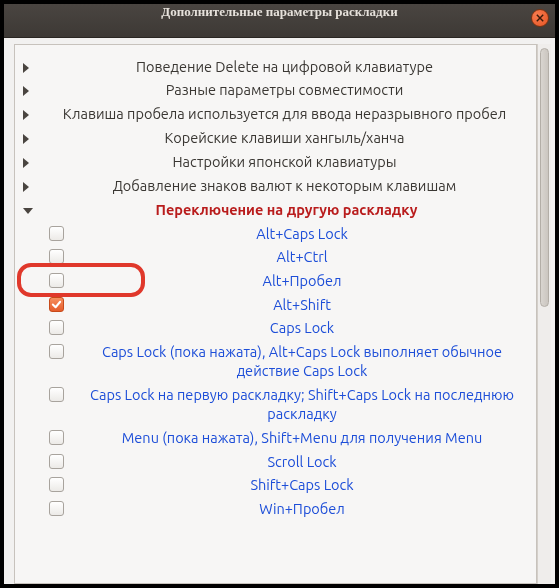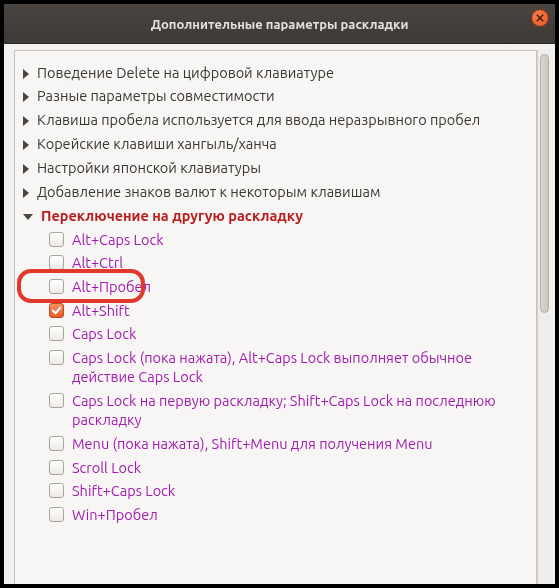--- a/index.html
+++ b/index.html
@@ -6,26 +6,26 @@
   body {
     font-family: Ubuntu, "Liberation Sans", Arial, sans-serif;
     background: #fff;
     width: 559px;
     height: 588px;
     overflow: hidden;
     border: 4px solid #000;
   }
   .titlebar {
     background: linear-gradient(to bottom, #4a4541 0%, #3d3935 100%);
-    height: 40px;
-    display: flex;
-    align-items: center;
+    height: 34px;
+    display: flex;
     justify-content: center;
     position: relative;
     border-bottom: 1px solid #2a2622;
+    font-family: Liberation Serif, serif;
   }
   .titlebar-title {
     color: #e6e1db;
     font-size: 13px;
     font-weight: bold;
   }
   .close-btn {
     position: absolute;
     right: 6px;
     top: 5px;
@@ -48,20 +48,21 @@
     height: calc(100% - 28px);
     display: flex;
   }
   .scroll-area {
     flex: 1;
     background: #f7f6f5;
     border: 1px solid #c7c2bc;
     padding: 10px 4px 10px 8px;
     overflow: hidden;
     position: relative;
+    text-align: center;
   }
   .tree-item {
     display: flex;
     align-items: flex-start;
     font-size: 14.5px;
     color: #3a3733;
     padding: 2.5px 0;
     cursor: pointer;
     line-height: 1.3;
   }
@@ -82,21 +83,21 @@
     border-top: 6px solid #4a4540;
     margin-top: 7px;
   }
   .tree-label { flex: 1; }
   .bold { font-weight: bold; color: #b91c1c; }
   .checkbox-row {
     display: flex;
     align-items: flex-start;
     padding: 2px 0 2px 26px;
     font-size: 14.5px;
-    color: #a21caf;
+    color: #1d4ed8;
     line-height: 1.35;
   }
   .checkbox {
     width: 15px;
     height: 15px;
     border: 1px solid #a8a39d;
     background: linear-gradient(to bottom, #fff, #eceae7);
     border-radius: 3px;
     margin-right: 8px;
     margin-top: 2px;

